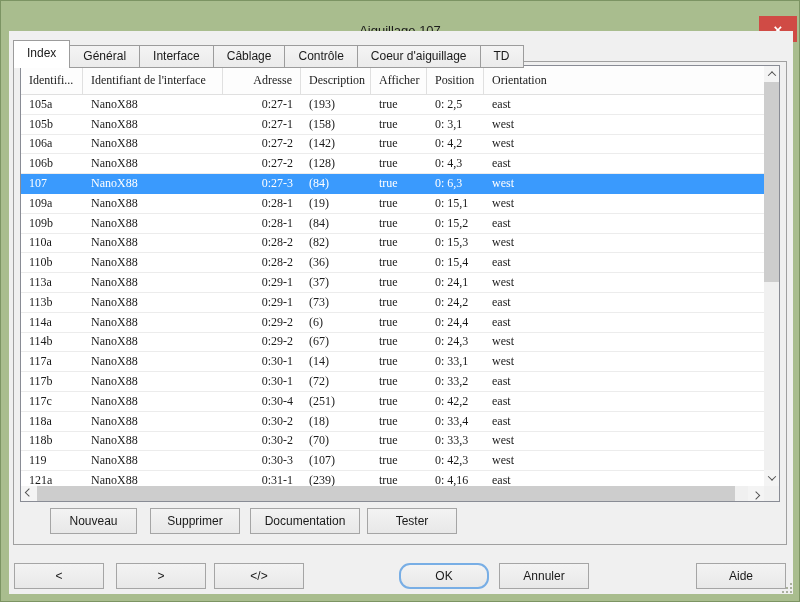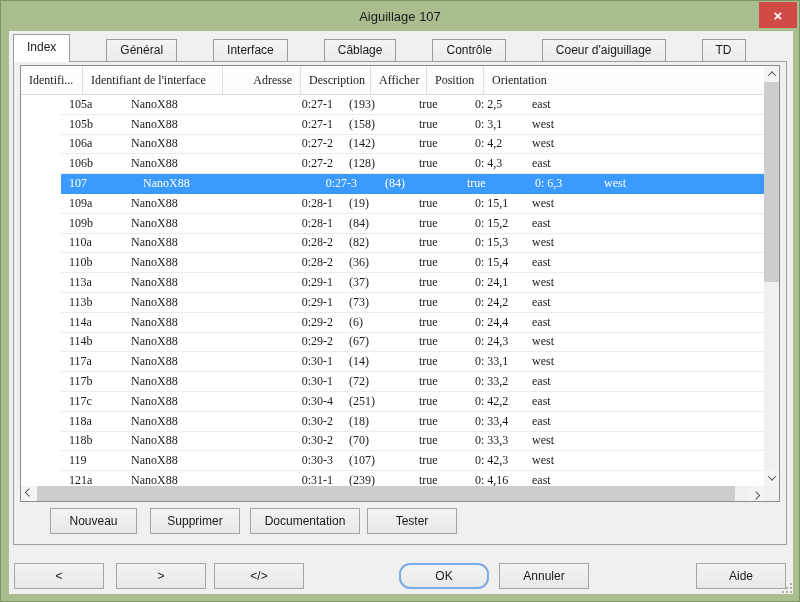--- a/index.html
+++ b/index.html
@@ -8,38 +8,38 @@
     width:800px; height:602px; position:relative; overflow:hidden;
     font-family:"Liberation Sans", sans-serif; font-size:12px; color:#1a1a1a;
     background:#ffffff;
   }
   .window {
     position:absolute; inset:0;
     background:var(--title_bar, #a9bd8e);
     border:1px solid var(--frame_border, #7c9463);
   }
   .titlebar {
-    position:absolute; left:0; top:0; right:0; height:30px;
+    position:absolute; left:0; top:14px; right:0; height:30px;
     display:flex; align-items:center; justify-content:center;
-    font-size:13px; color:#1c1c1c;
+    font-size:13px; color:#1c1c1c;text-decoration:underline;
   }
   .close-btn {
     position:absolute; right:2px; top:1px; width:38px; height:26px;
     background:var(--close_button, #d04b45); color:#fff;
     display:flex; align-items:center; justify-content:center;
     font-size:15px; font-weight:bold; cursor:pointer;
   }
   .client {
     position:absolute; left:8px; top:30px; width:784px; height:563px;
     background:#f0f0f0;
   }
   
   .tab-bar {
-    position:absolute; left:4px; top:3px; height:28px;
-    display:flex; align-items:flex-end; z-index:2;gap:37px;
+    position:absolute; left:4px; top:9px; height:28px;
+    display:flex; align-items:flex-end; z-index:2;
   }
   .tab {
     height:23px; line-height:21px; padding:0 13px;
     background:linear-gradient(#f4f4f4,#ebebeb);
     border:1px solid #9c9c9c; margin-right:-1px; white-space:nowrap;
     cursor:pointer;
   }
   .tab.active {
     height:28px; line-height:25px; background:#fff;
     border-bottom:none; position:relative; z-index:3;
@@ -58,23 +58,23 @@
   .list-main { width:743px; display:flex; flex-direction:column;font-family:Liberation Serif, serif; }
   .list-header {
     height:29px; display:flex; background:#fdfdfd;
     border-bottom:1px solid #e0e0e0; flex:none;
   }
   .hcell {
     display:flex; align-items:center; padding:0 8px;
     border-right:1px solid #e0e0e0; color:#1a1a1a; white-space:nowrap;
     overflow:hidden; cursor:pointer;
   }
-  .rows { height:391px; overflow:hidden; flex:none;margin-left:40px; }
+  .rows { height:391px; overflow:hidden; flex:none; }
   .row { display:flex; height:19.8px; border-bottom:1px solid #ececec; cursor:pointer; }
-  .row.selected { background:var(--selection, #3a9afd); color:#fff; border-bottom-color:var(--selection, #3a9afd);gap:12px; }
+  .row.selected { background:var(--selection, #3a9afd); color:#fff; border-bottom-color:var(--selection, #3a9afd); }
   .cell {
     display:flex; align-items:center; padding:0 8px;
     white-space:nowrap; overflow:hidden;
   }
   .hcell:nth-child(1), .cell:nth-child(1) { width:62px; flex:none; }
   .hcell:nth-child(2), .cell:nth-child(2) { width:140px; flex:none; }
   .hcell:nth-child(3), .cell:nth-child(3) { width:78px; flex:none; justify-content:flex-end; }
   .hcell:nth-child(4), .cell:nth-child(4) { width:70px; flex:none; }
   .hcell:nth-child(5), .cell:nth-child(5) { width:56px; flex:none; }
   .hcell:nth-child(6), .cell:nth-child(6) { width:57px; flex:none; }

